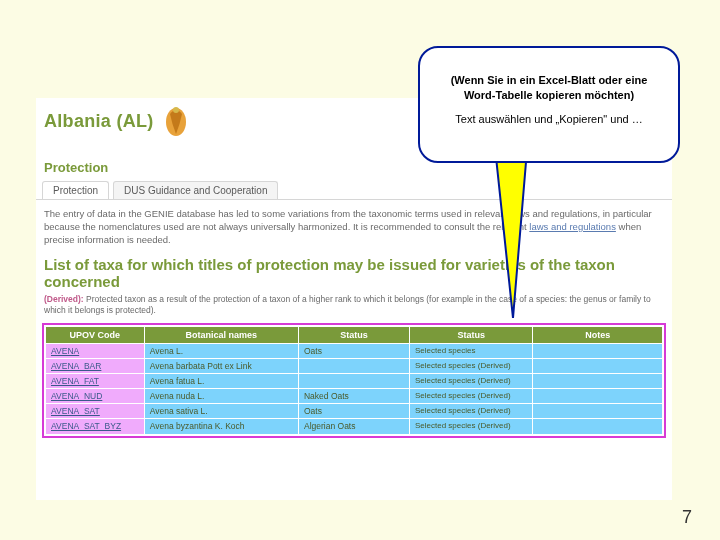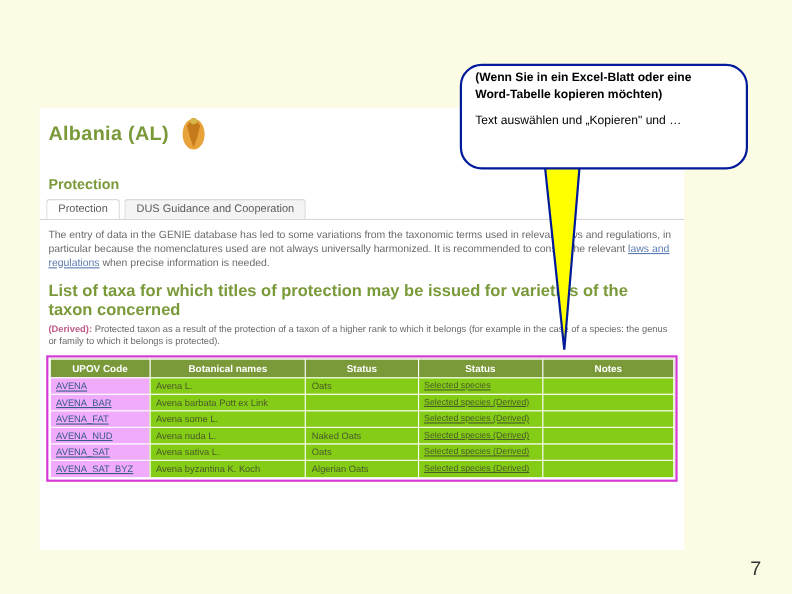--- a/index.html
+++ b/index.html
@@ -9,21 +9,21 @@
     background: #fcfce4;
     font-family: Arial, sans-serif;
     font-size: 10px;
     position: relative;
     overflow: hidden;
   }
   .page-window {
     position: absolute;
     left: 36px;
     top: 98px;
-    width: 586px;
+    width: 636px;
     height: 402px;
     background: #ffffff;
     overflow: hidden;
   }
   .header-row {
     display: flex;
     align-items: center;
     padding: 6px 8px 0 8px;
   }
   .country-title {
@@ -91,41 +91,41 @@
   }
   th {
     background: #7a9a3a;
     color: #fff;
     font-size: 9px;
     text-align: center;
     padding: 3px 5px;
     border: 1px solid #fff;
   }
   td {
-    background: #84cc16;
+    background: #7dd3fc;
     color: #4a5a2a;
     font-size: 8.5px;
     padding: 2px 5px;
     border: 1px solid #fff;
     vertical-align: top;
     line-height: 1.2;
   }
   td.code { text-decoration: underline; color: #3a5a8a; background:#f0abfc; }
-  td.status { font-size: 8px; text-decoration: underline; }
+  td.status { font-size: 8px; }
   .callout {
     position: absolute;
     left: 418px;
-    top: 58px;
+    top: 46px;
     width: 262px;
     background: #fff;
     border: 2px solid #001a99;
     border-radius: 20px;
-    padding: 4px 12px 36px 12px;
+    padding: 25px 12px 36px 12px;
     z-index: 5;
-    text-align: left;
+    text-align: center;
   }
   .callout .bold {
     font-weight: bold;
     font-size: 11px;
     line-height: 1.35;
   }
   .callout .sub {
     font-size: 11px;
     margin-top: 10px;
   }
@@ -207,21 +207,21 @@
           </tr>
           <tr>
             <td class="code">AVENA_BAR</td>
             <td>Avena barbata Pott ex Link</td>
             <td></td>
             <td class="status">Selected species (Derived)</td>
             <td></td>
           </tr>
           <tr>
             <td class="code">AVENA_FAT</td>
-            <td>Avena some L.</td>
+            <td>Avena fatua L.</td>
             <td></td>
             <td class="status">Selected species (Derived)</td>
             <td></td>
           </tr>
           <tr>
             <td class="code">AVENA_NUD</td>
             <td>Avena nuda L.</td>
             <td>Naked Oats</td>
             <td class="status">Selected species (Derived)</td>
             <td></td>

